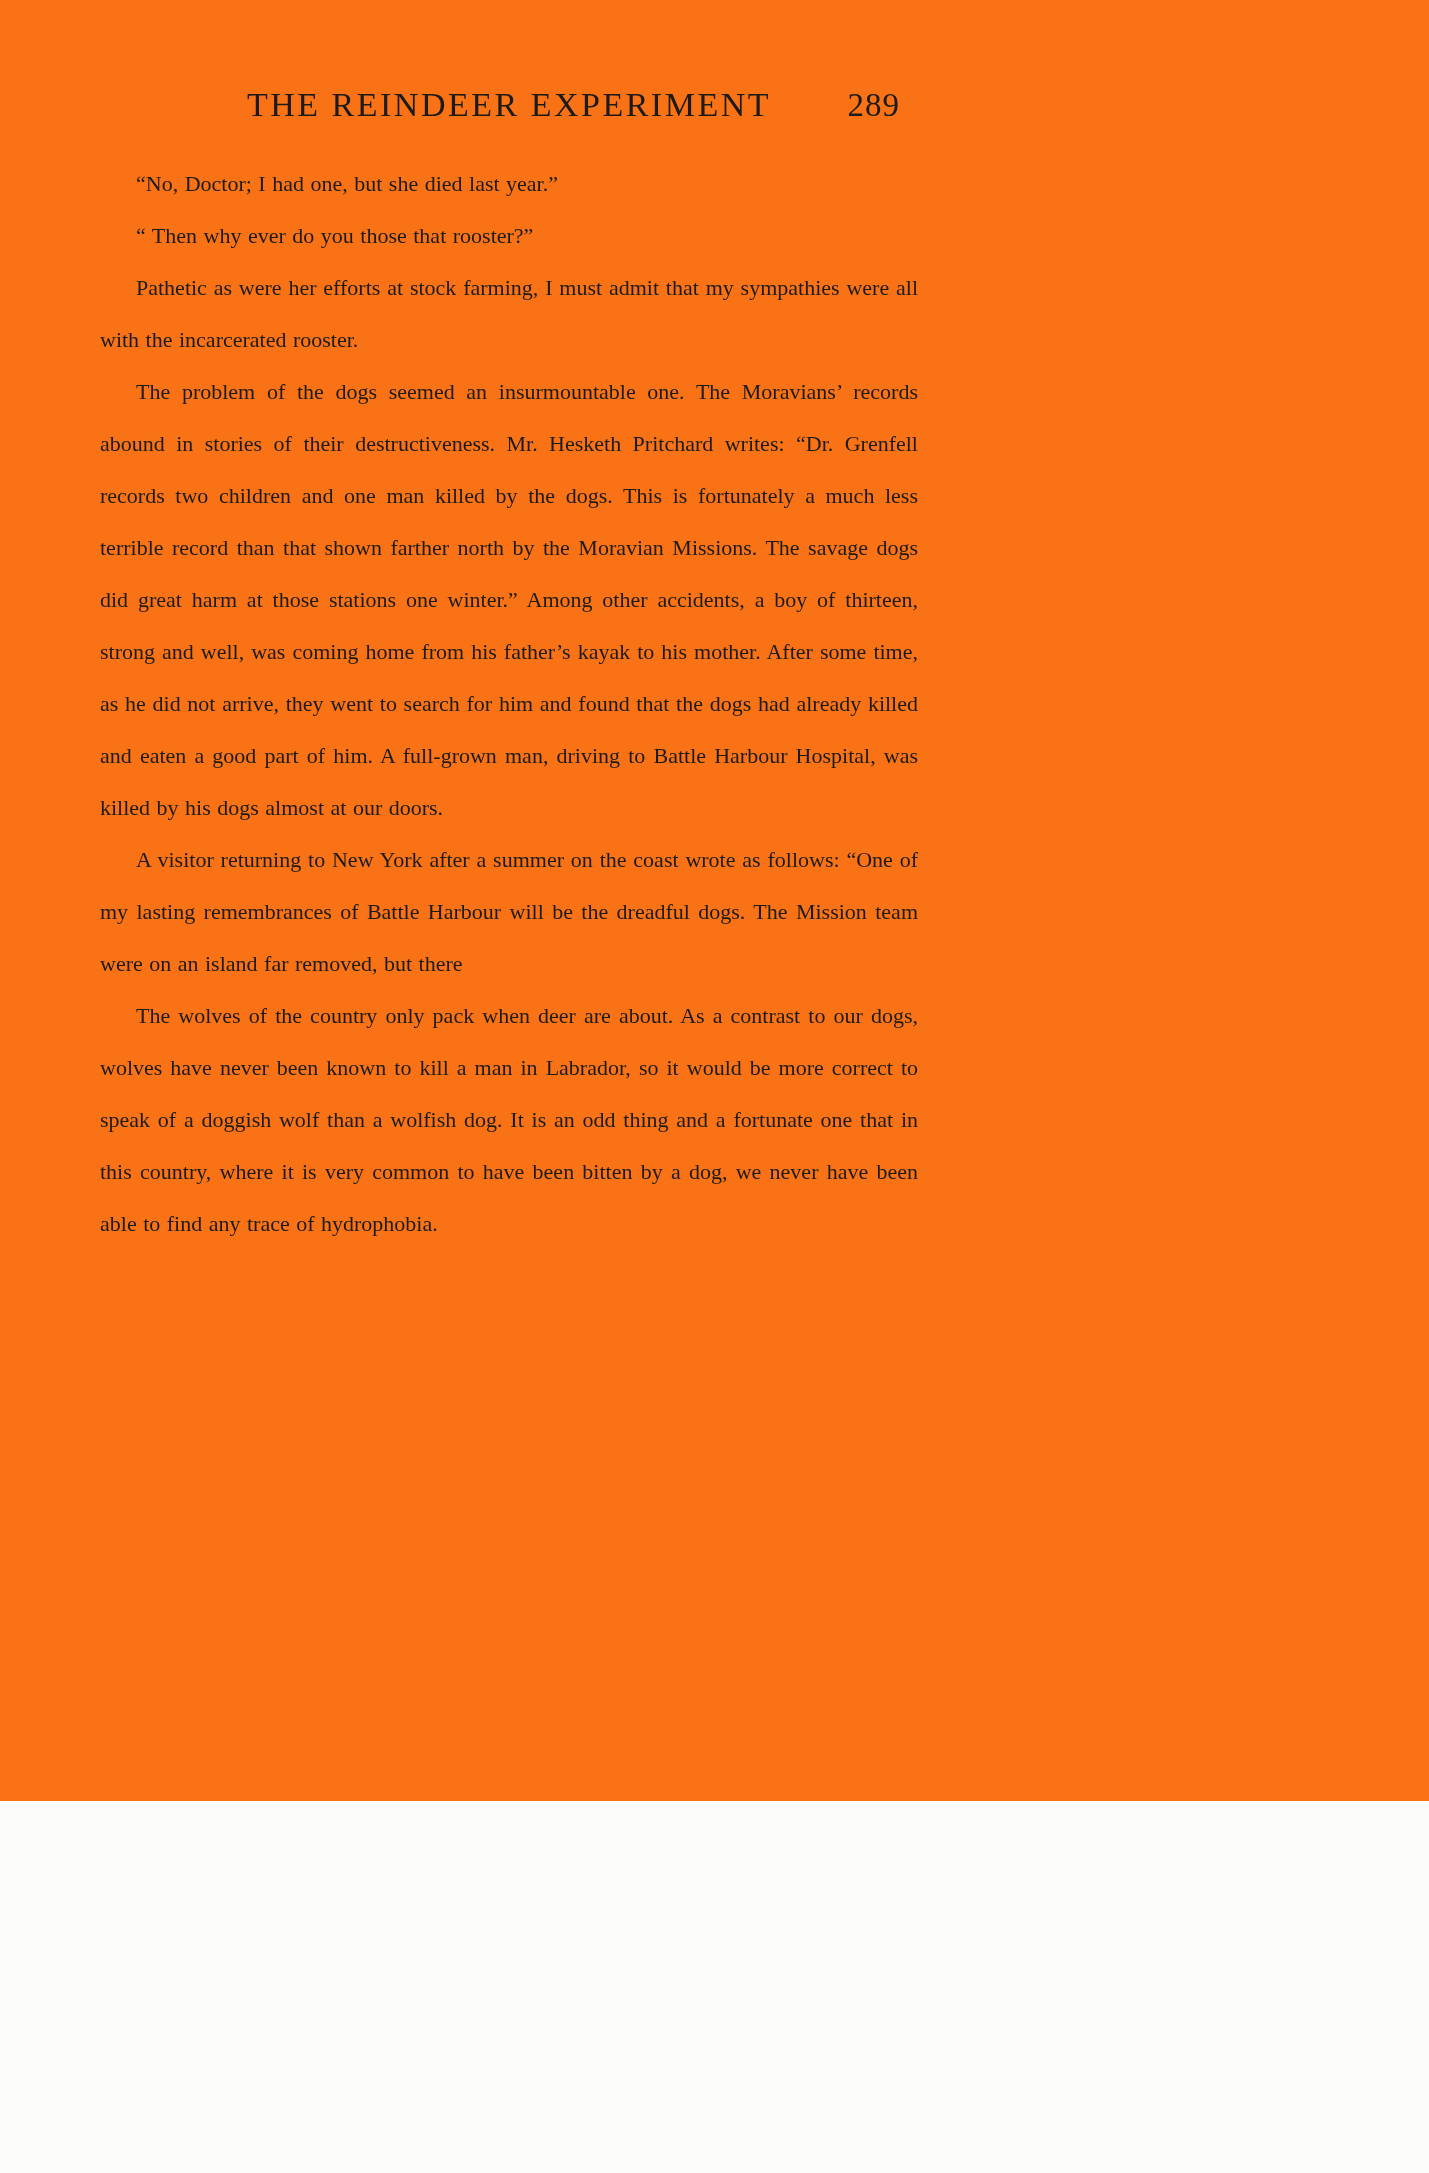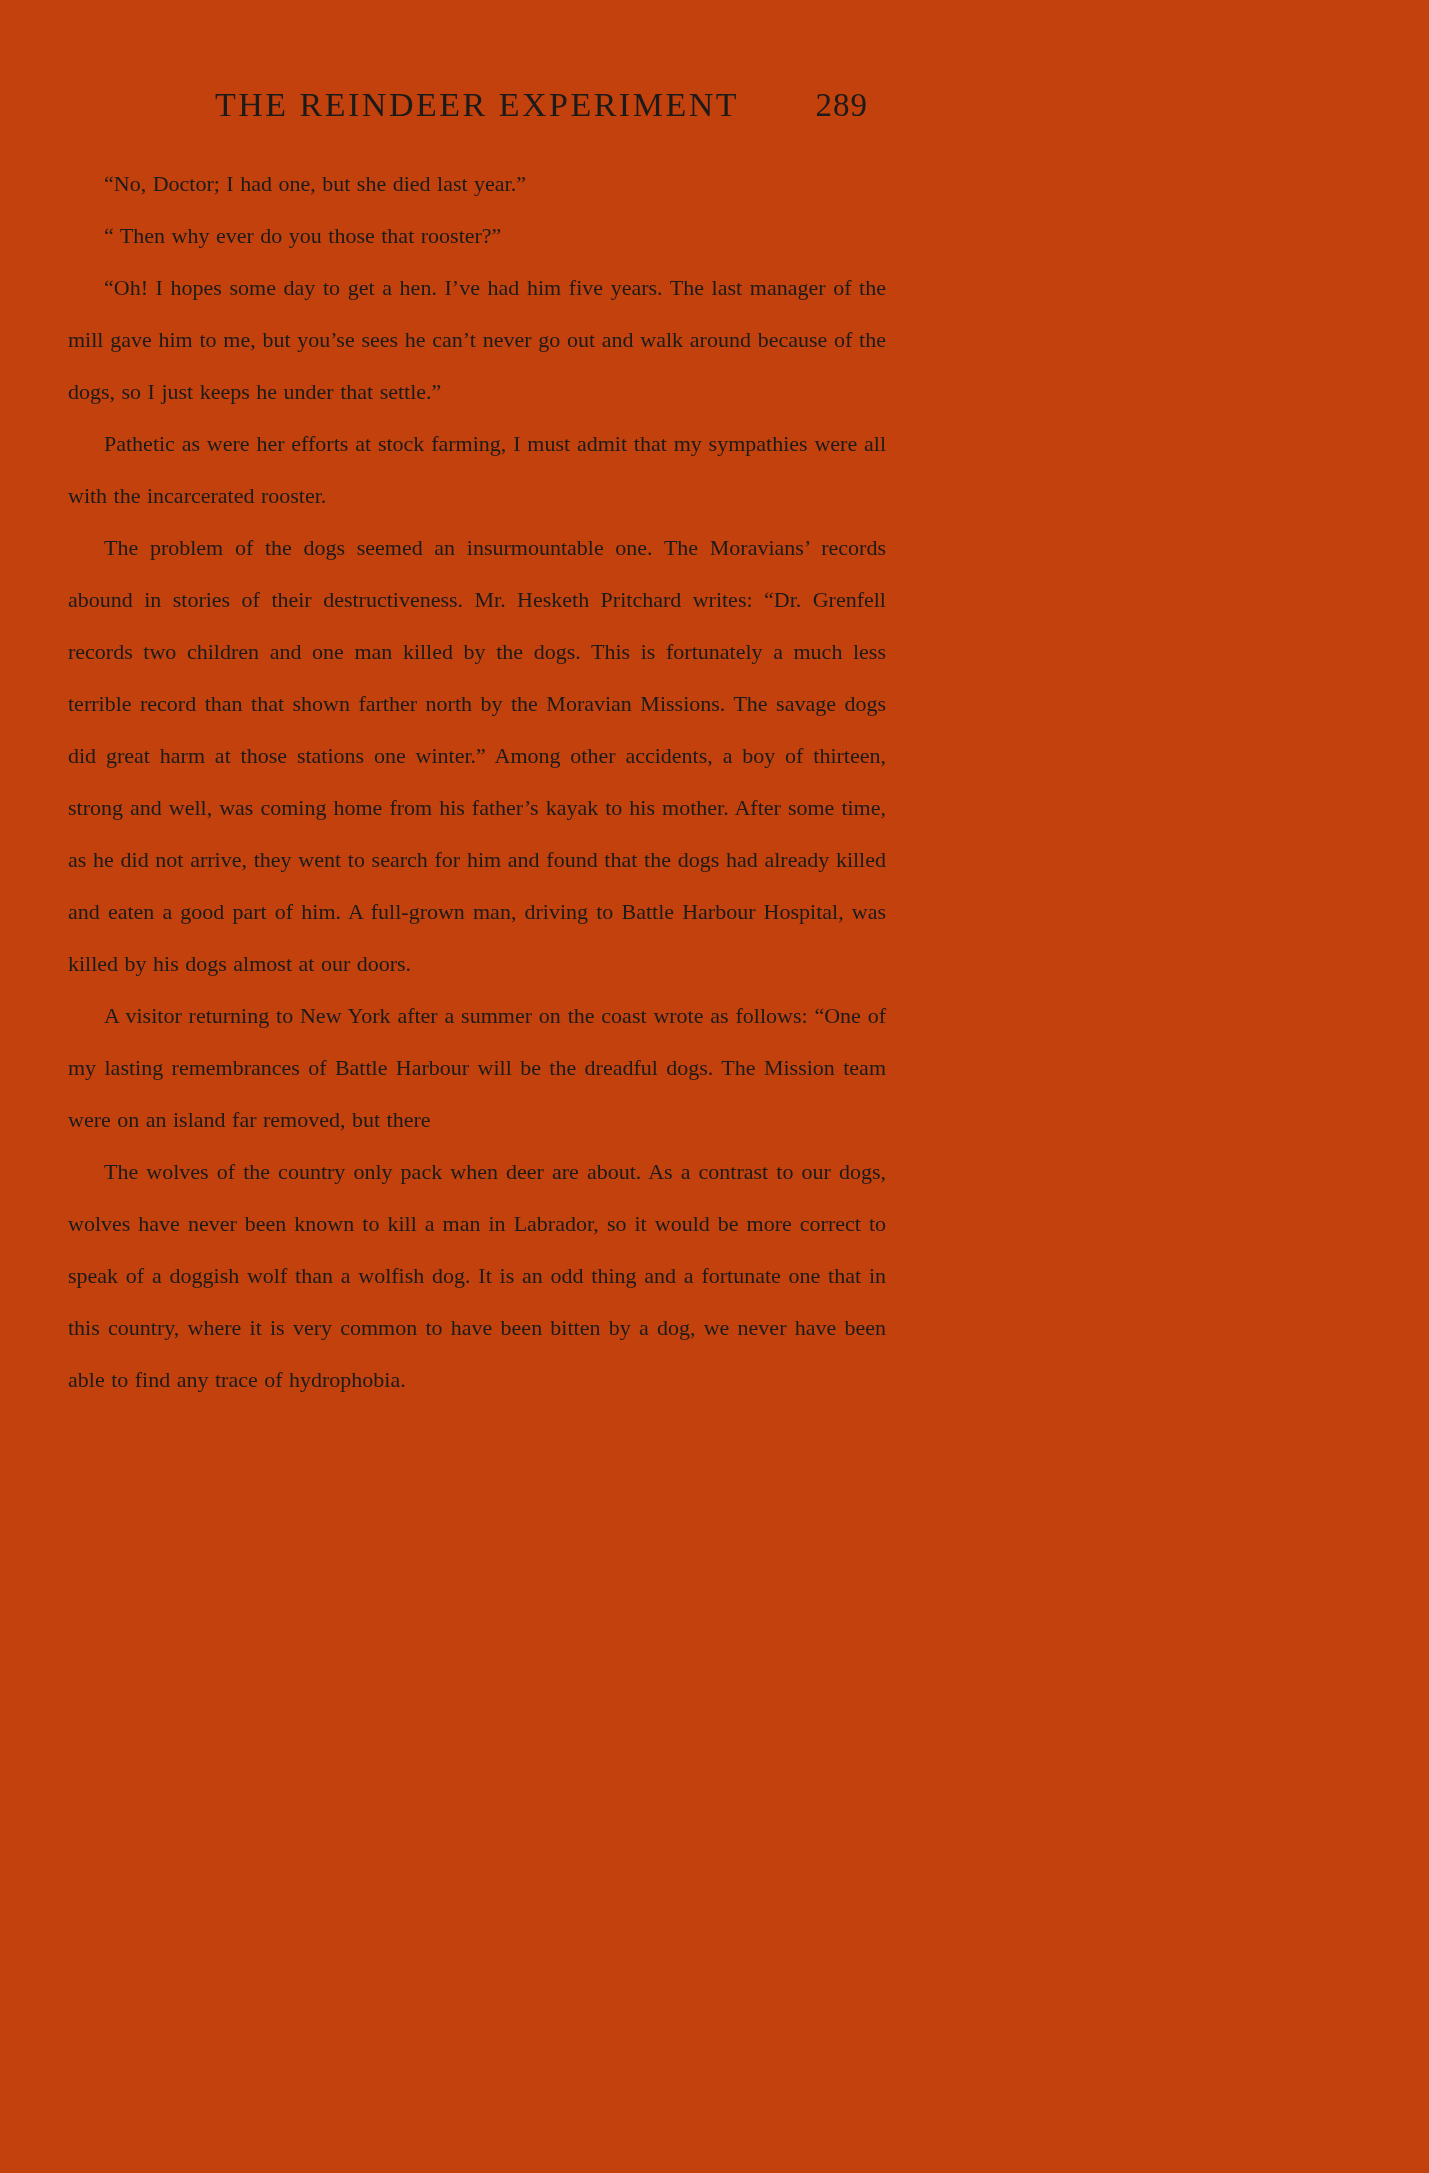--- a/index.html
+++ b/index.html
@@ -11,23 +11,23 @@
 
   body {
     background: #fcfcfa;
     font-family: "Liberation Serif", "DejaVu Serif", serif;
     overflow: hidden;
   }
 
   .page {
     position: relative;
     width: 1429px;
-    height: 2173px;
-    padding: 86px 0 0 68px;
-    background: #c2410c;
+    height: 1801px;
+    padding: 86px 0 0 100px;
+    background: #f97316;
   }
 
   .text-block {
     width: 818px;
     color: #1d1b19;
   }
 
   .page-header {
     position: relative;
     height: 46px;
@@ -64,21 +64,20 @@
   <div class="text-block">
 
     <header class="page-header">
       <div class="running-title">THE REINDEER EXPERIMENT</div>
       <div class="page-number">289</div>
     </header>
 
     <main class="body-text">
       <p>“No, Doctor; I had one, but she died last year.”</p>
       <p>“ Then why ever do you those that rooster?”</p>
-      <p>“Oh! I hopes some day to get a hen. I’ve had him five years. The last manager of the mill gave him to me, but you’se sees he can’t never go out and walk around because of the dogs, so I just keeps he under that settle.”</p>
       <p>Pathetic as were her efforts at stock farming, I must admit that my sympathies were all with the incarcerated rooster.</p>
       <p>The problem of the dogs seemed an insurmountable one. The Moravians’ records abound in stories of their destructiveness. Mr. Hesketh Pritchard writes: “Dr. Grenfell records two children and one man killed by the dogs. This is fortunately a much less terrible record than that shown farther north by the Moravian Missions. The savage dogs did great harm at those stations one winter.” Among other accidents, a boy of thirteen, strong and well, was coming home from his father’s kayak to his mother. After some time, as he did not arrive, they went to search for him and found that the dogs had already killed and eaten a good part of him. A full-grown man, driving to Battle Harbour Hospital, was killed by his dogs almost at our doors.</p>
       <p>A visitor returning to New York after a summer on the coast wrote as follows: “One of my lasting remembrances of Battle Harbour will be the dreadful dogs. The Mission team were on an island far removed, but there</p>
       <p>The wolves of the country only pack when deer are about. As a contrast to our dogs, wolves have never been known to kill a man in Labrador, so it would be more correct to speak of a doggish wolf than a wolfish dog. It is an odd thing and a fortunate one that in this country, where it is very common to have been bitten by a dog, we never have been able to find any trace of hydrophobia.</p>
     </main>
 
   </div>
 </div>
 
 </body></html>

